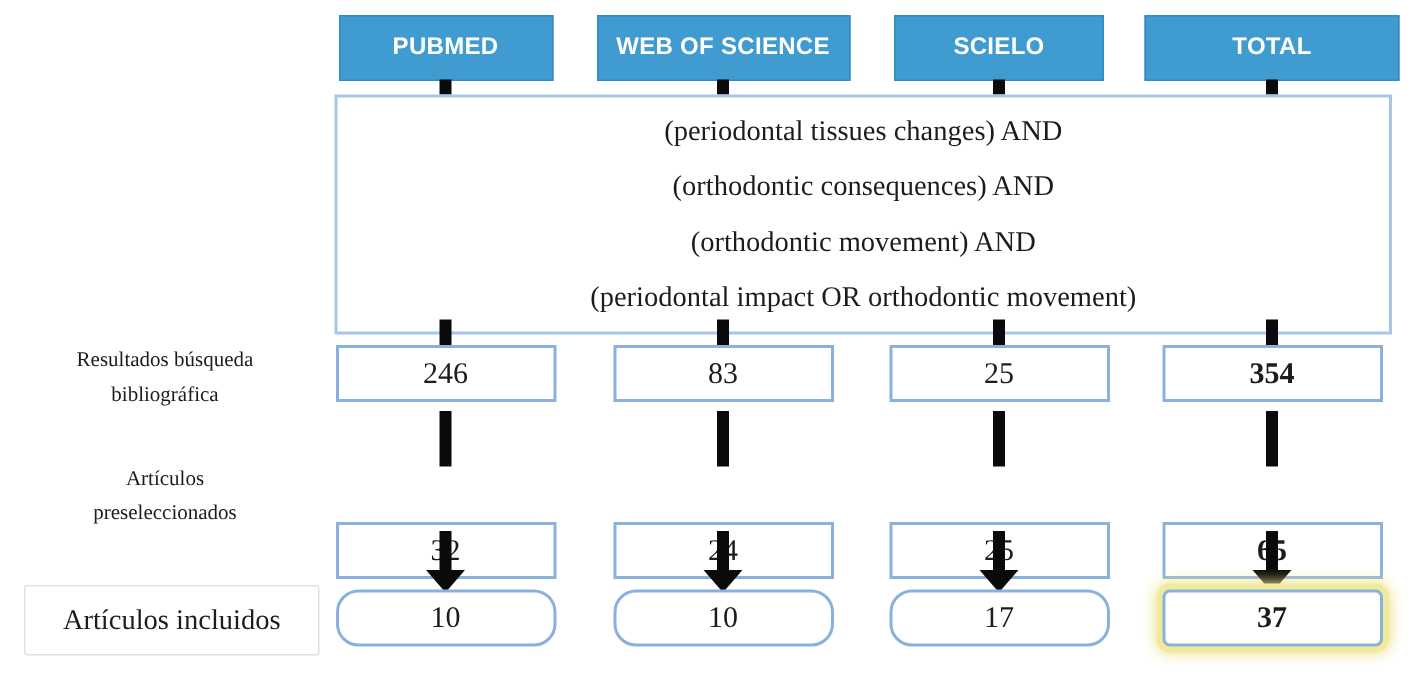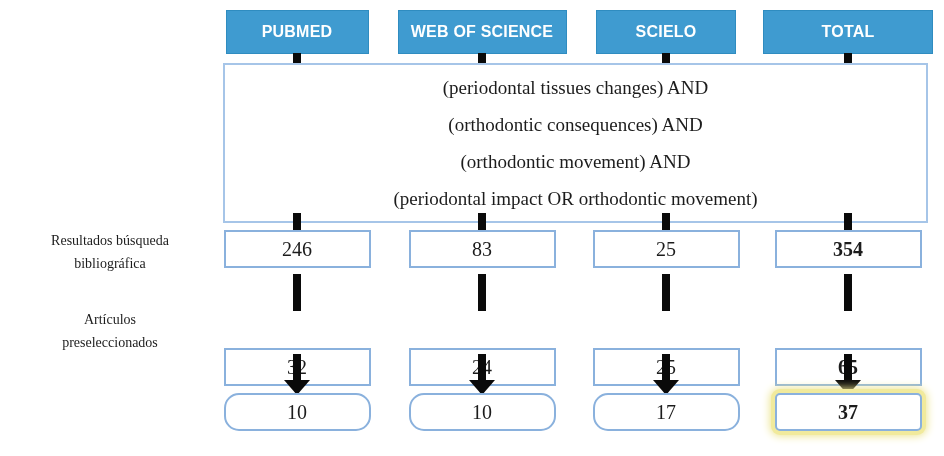--- a/index.html
+++ b/index.html
@@ -163,14 +163,15 @@
   <div class="vbox r3 colD boldval highlight">37</div>
 
   <div class="rowlabel lab1">
     <div>Resultados búsqueda</div>
     <div>bibliográfica</div>
   </div>
   <div class="rowlabel lab2">
     <div>Artículos</div>
     <div>preseleccionados</div>
   </div>
+  <div class="lab3">Artículos incluidos</div>
 
 </div>
 
 </body></html>

